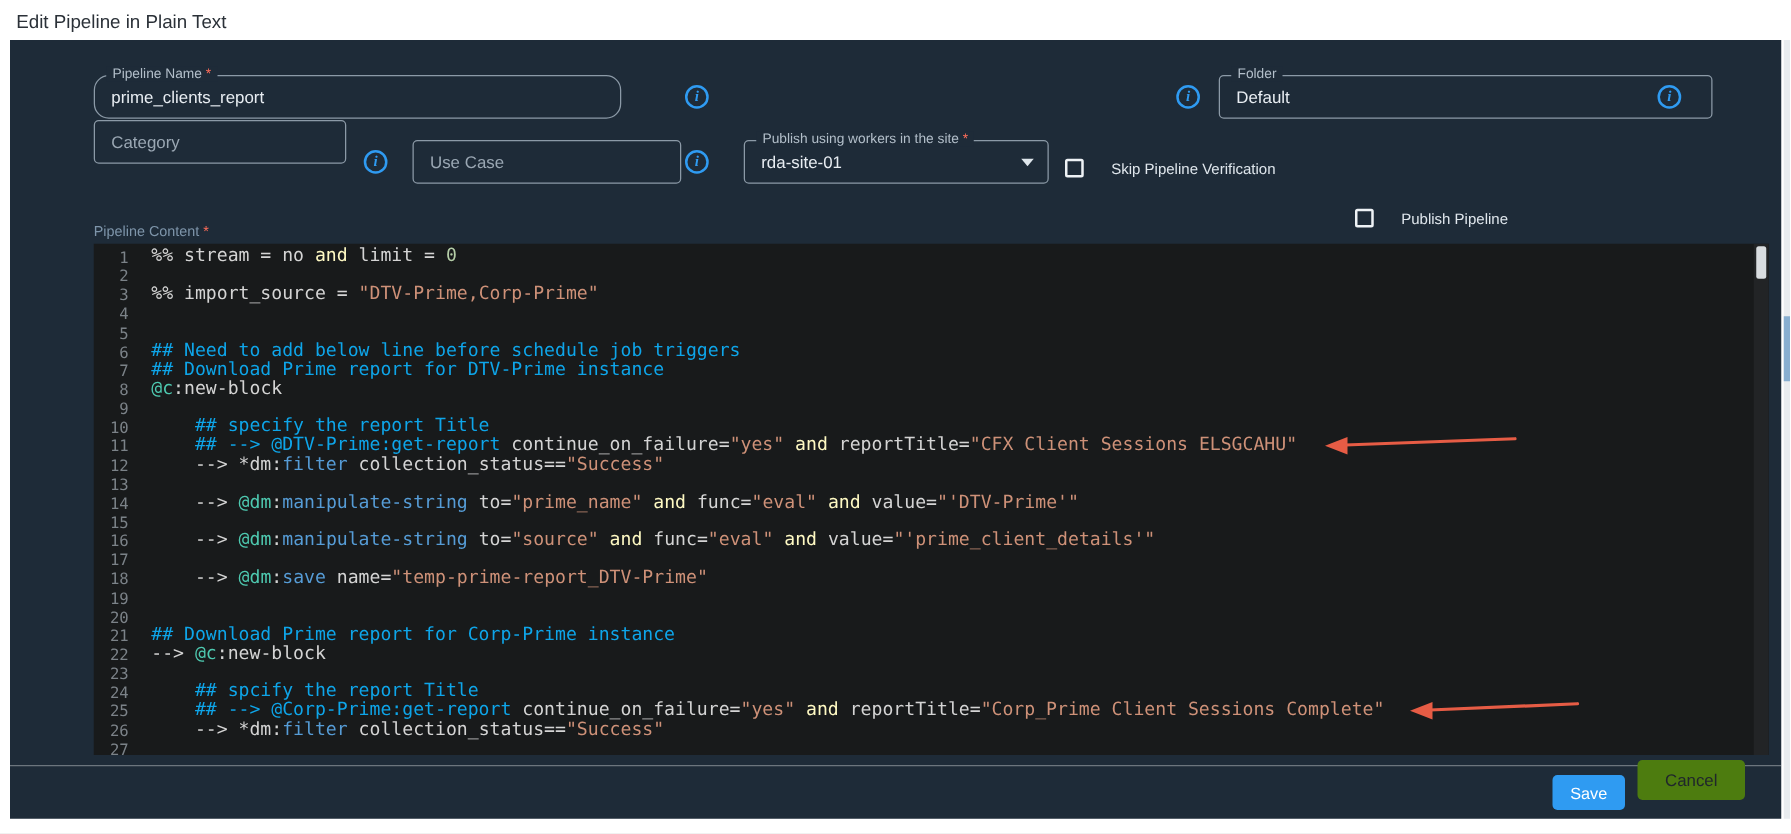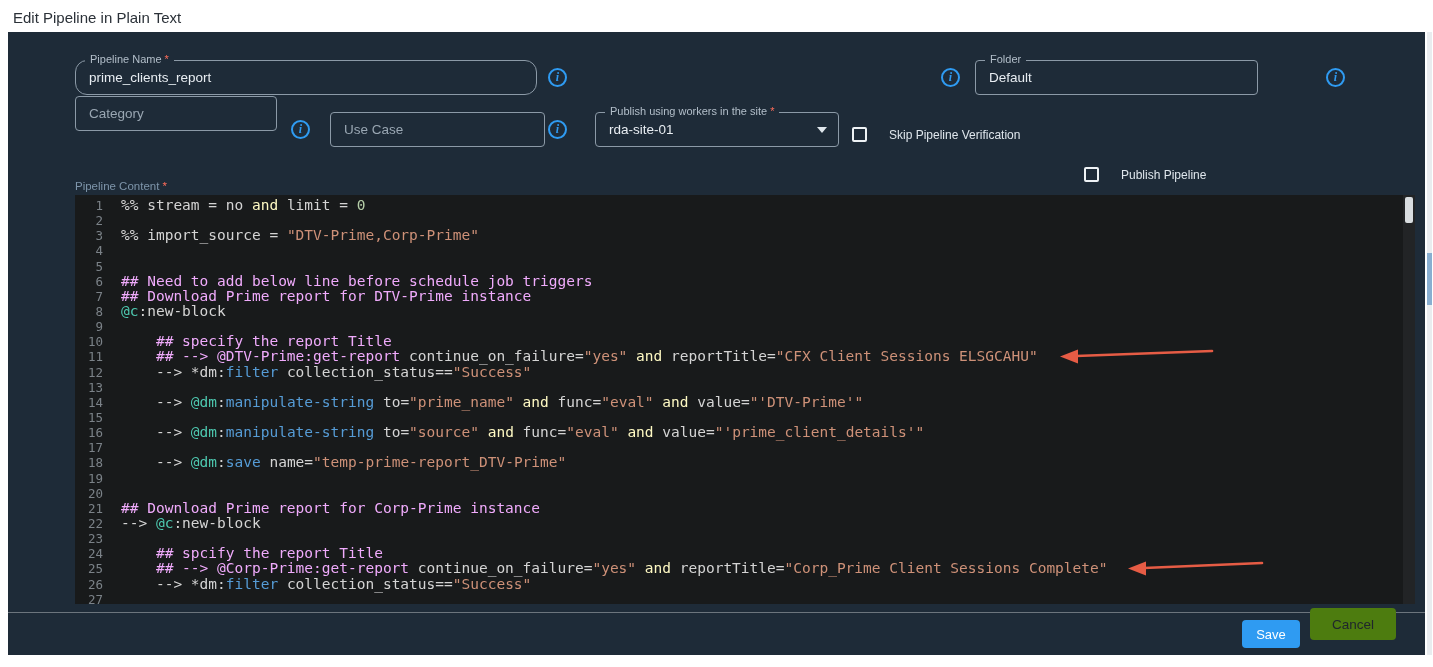--- a/index.html
+++ b/index.html
@@ -31,21 +31,21 @@
 
   .content-label { position: absolute; left: 67px; top: 148px; font-size: 11.5px; color: #7e95aa; }
 
   .editor { position: absolute; left: 67px; top: 163px; width: 1340px; height: 409px; background: #181a1b;
             overflow: hidden; font-family: "DejaVu Sans Mono", monospace; font-size: 14.5px; line-height: 15.15px; }
   .gutter { position: absolute; left: 0; top: 3px; width: 46px; text-align: right; color: #7b8288; font-size: 12.5px; line-height: 15.15px; }
   .gutter .ln { padding-right: 18px; height: 15.15px; }
   .codearea { position: absolute; left: 46px; top: 3px; right: 14px; white-space: pre; }
   .cl { height: 15.15px; }
   .tk-p { color: #d4d4d4; }
-  .tk-c { color: #f0abfc; text-align: right; }
+  .tk-c { color: #0ea5e9; text-align: right; }
   .tk-s { color: #ce9178; }
   .tk-k { color: #569cd6; }
   .tk-t { color: #4ec9b0; }
   .tk-a { color: #fef9c3; }
   .tk-n { color: #b5cea8; }
   .vscroll { position: absolute; right: 0; top: 0; width: 12px; height: 100%; background: #222426; }
   .vthumb { position: absolute; right: 2px; top: 2px; width: 8px; height: 26px; background: #d9dde0; border-radius: 2px; }
 
   .footer-divider { position: absolute; left: 0; top: 580px; width: 100%; height: 1px; background: rgba(255,255,255,0.35); }
   .save-btn { position: absolute; left: 1234px; top: 588px; width: 58px; height: 28px; background: #2f9bf2; border: none;
@@ -60,29 +60,29 @@
 </style>
 </head>
 <body>
 
 <div class="stage">
 
   <div class="dialog-title">Edit Pipeline in Plain Text</div>
 
   <div class="modal">
 
-    <div class="field" style="left:67px; top:28px; width:462px;border-radius:12px;">
+    <div class="field" style="left:67px; top:28px; width:422px;border-radius:12px;">
       <span class="flabel"><span>Pipeline Name</span> <span class="req">*</span></span>
       <span class="fvalue">prime_clients_report</span>
     </div>
     <span class="info" style="left:540px; top:36px;">i</span>
 
     <span class="info" style="left:933px; top:36px;">i</span>
 
-    <div class="field" style="left:967px; top:28px; width:283px;">
+    <div class="field" style="left:967px; top:28px; width:395px;">
       <span class="flabel">Folder</span>
       <span class="fvalue">Default</span>
     </div>
     <span class="info" style="left:1318px; top:36px;">i</span>
 
     <div class="field" style="left:67px; top:64px; width:202px;">
       <span class="fplaceholder">Category</span>
     </div>
     <span class="info" style="left:283px; top:88px;">i</span>
 

